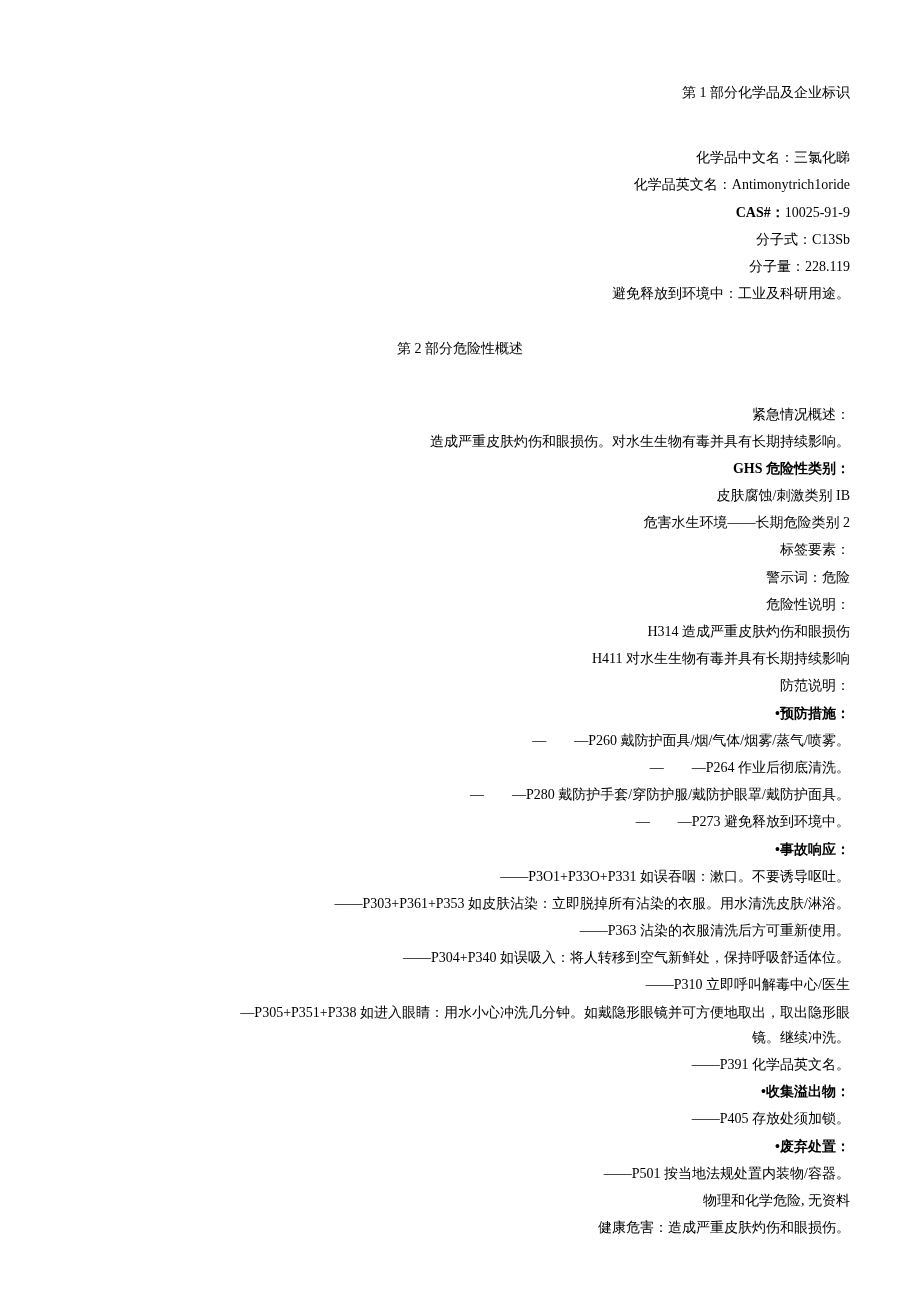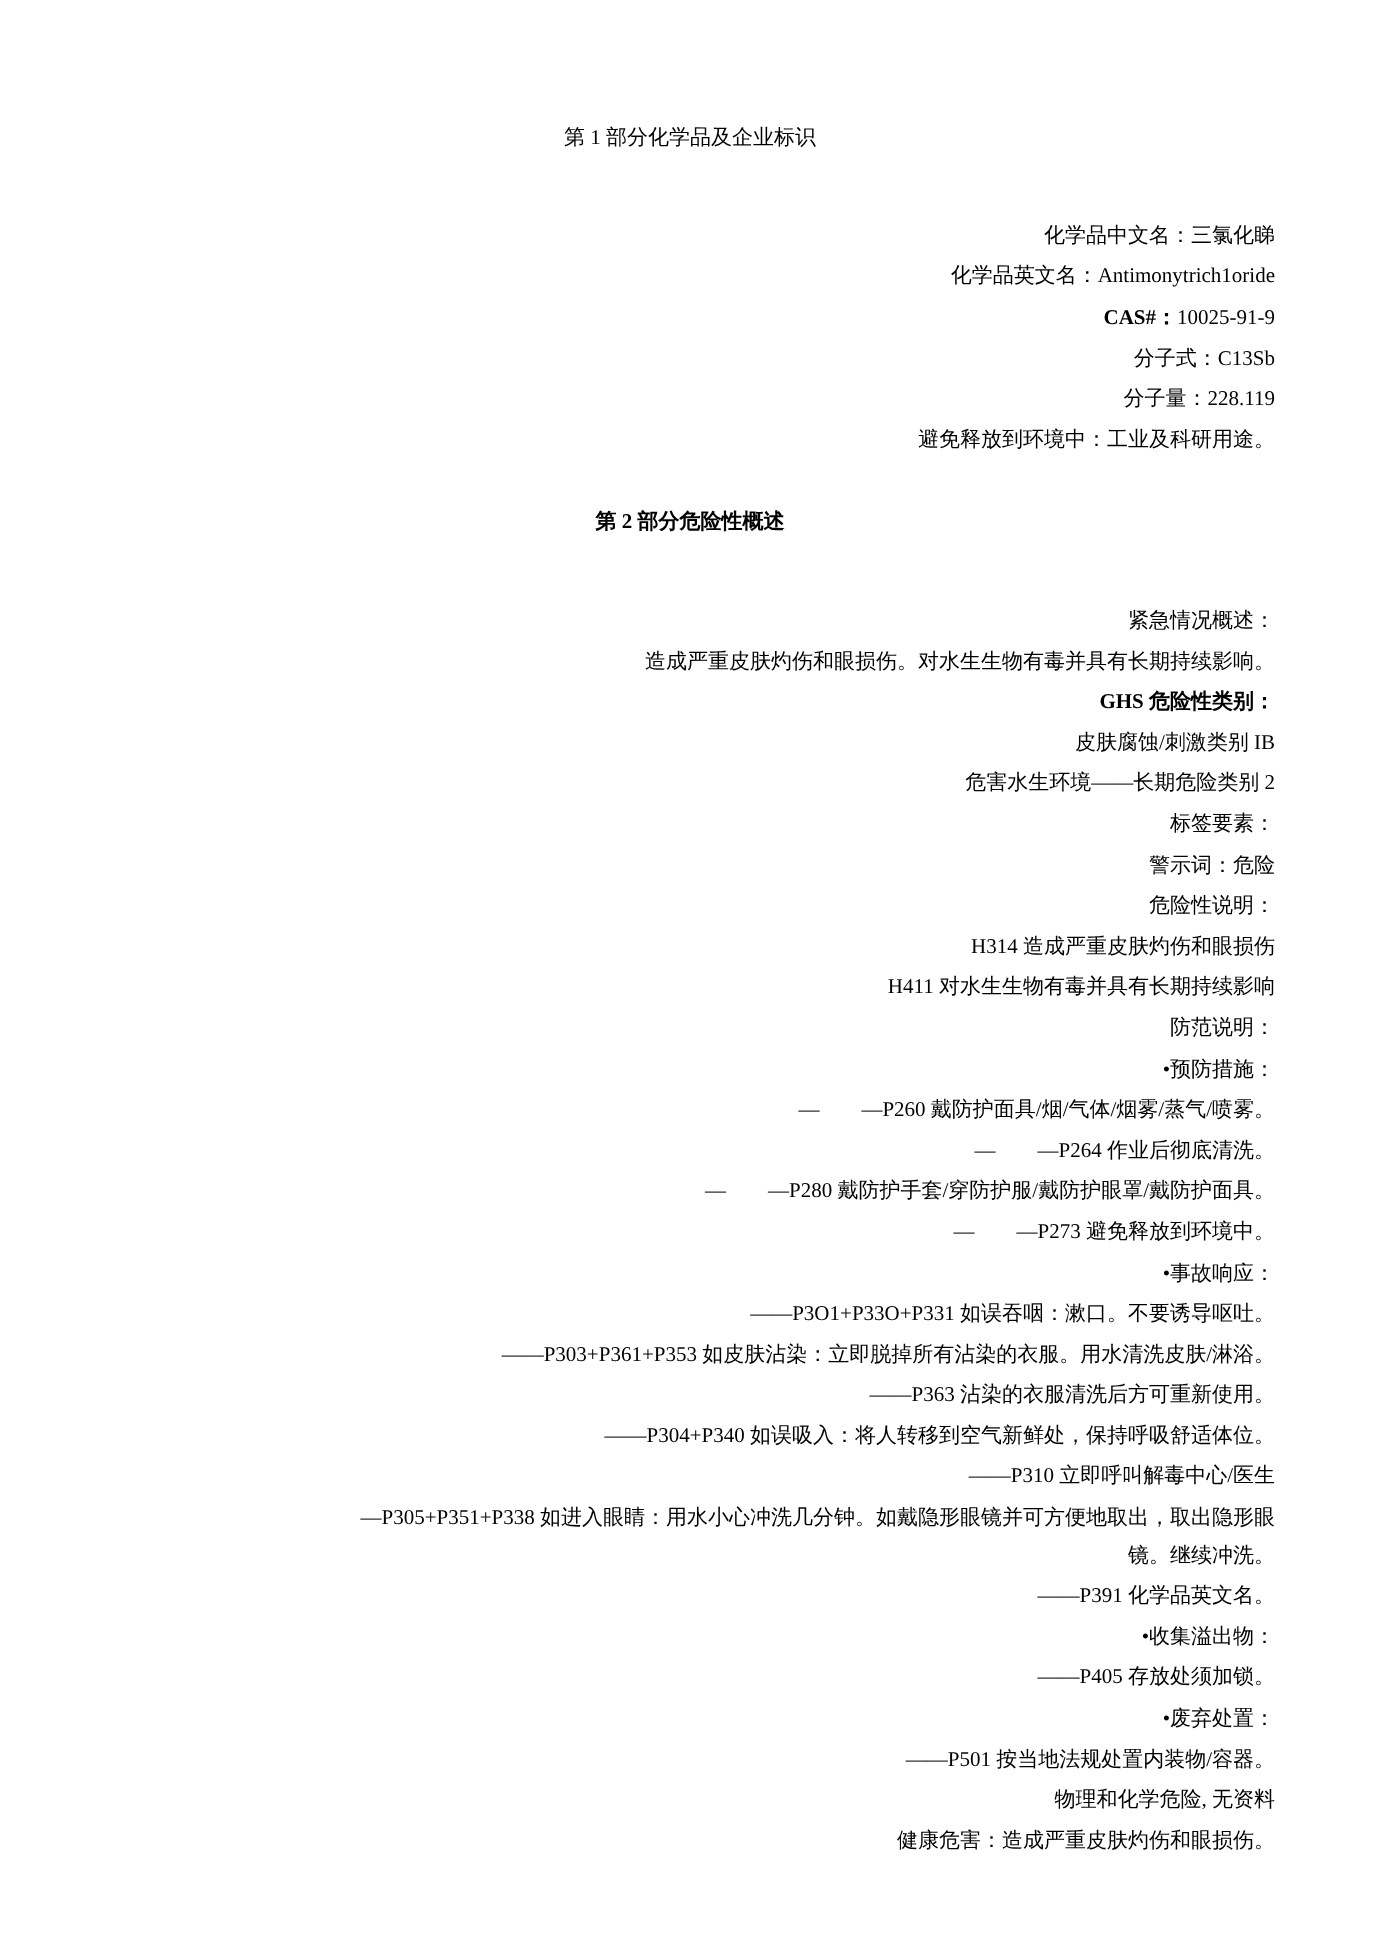--- a/index.html
+++ b/index.html
@@ -10,39 +10,40 @@
     body {
       font-family: "SimSun", "宋体", serif;
       font-size: 14px;
       line-height: 1.8;
       color: #000;
       background: #fff;
       padding: 80px 70px;
       width: 920px;
     }
     .section-title {
-      text-align: center;
+      text-align: right;
       margin-bottom: 20px;
       font-weight: normal;
     }
     .section-title-2 {
       text-align: center;
       margin-top: 30px;
       margin-bottom: 20px;
-      font-weight: bold;
+      font-weight: normal;
     }
     .field {
       margin-bottom: 2px;
       text-align: right;
     }
     .bold {
       font-weight: bold;
     }
     .indent-1 {
       padding-left: 85px;
+      font-weight: bold;
     }
     .indent-2 {
       padding-left: 140px;
     }
     .indent-2b {
       padding-left: 130px;
     }
     .spacer {
       height: 20px;
     }

